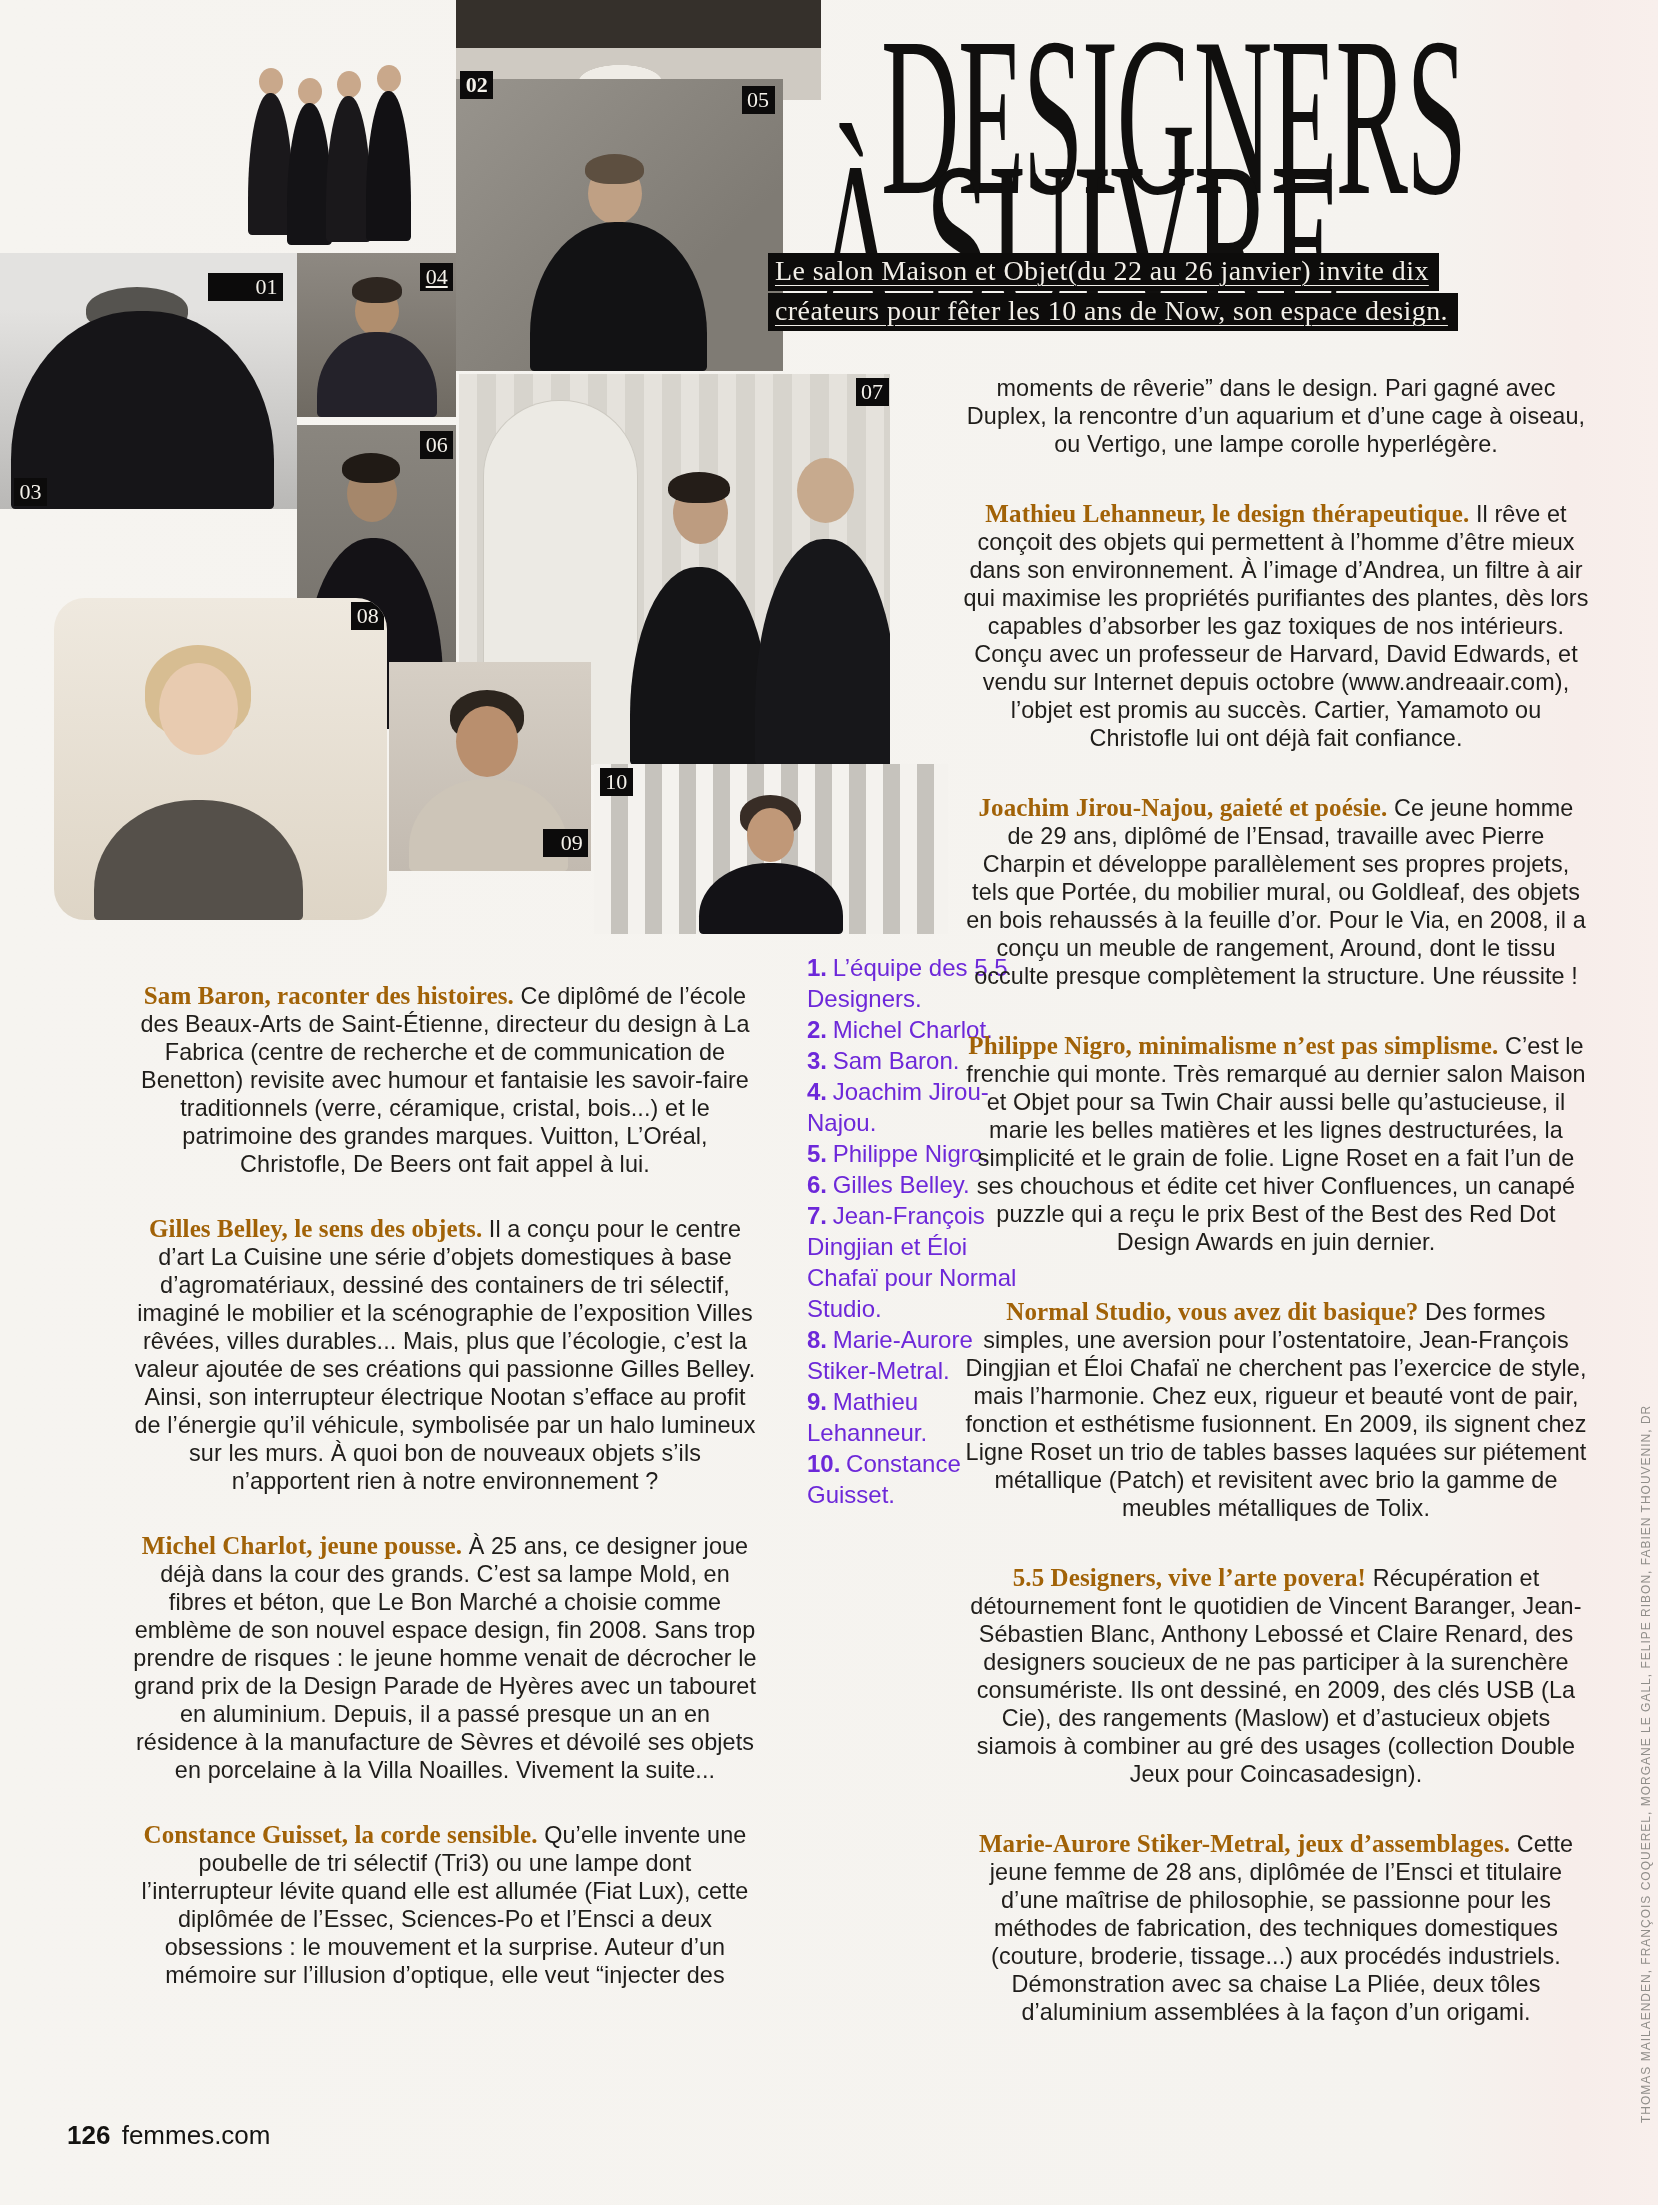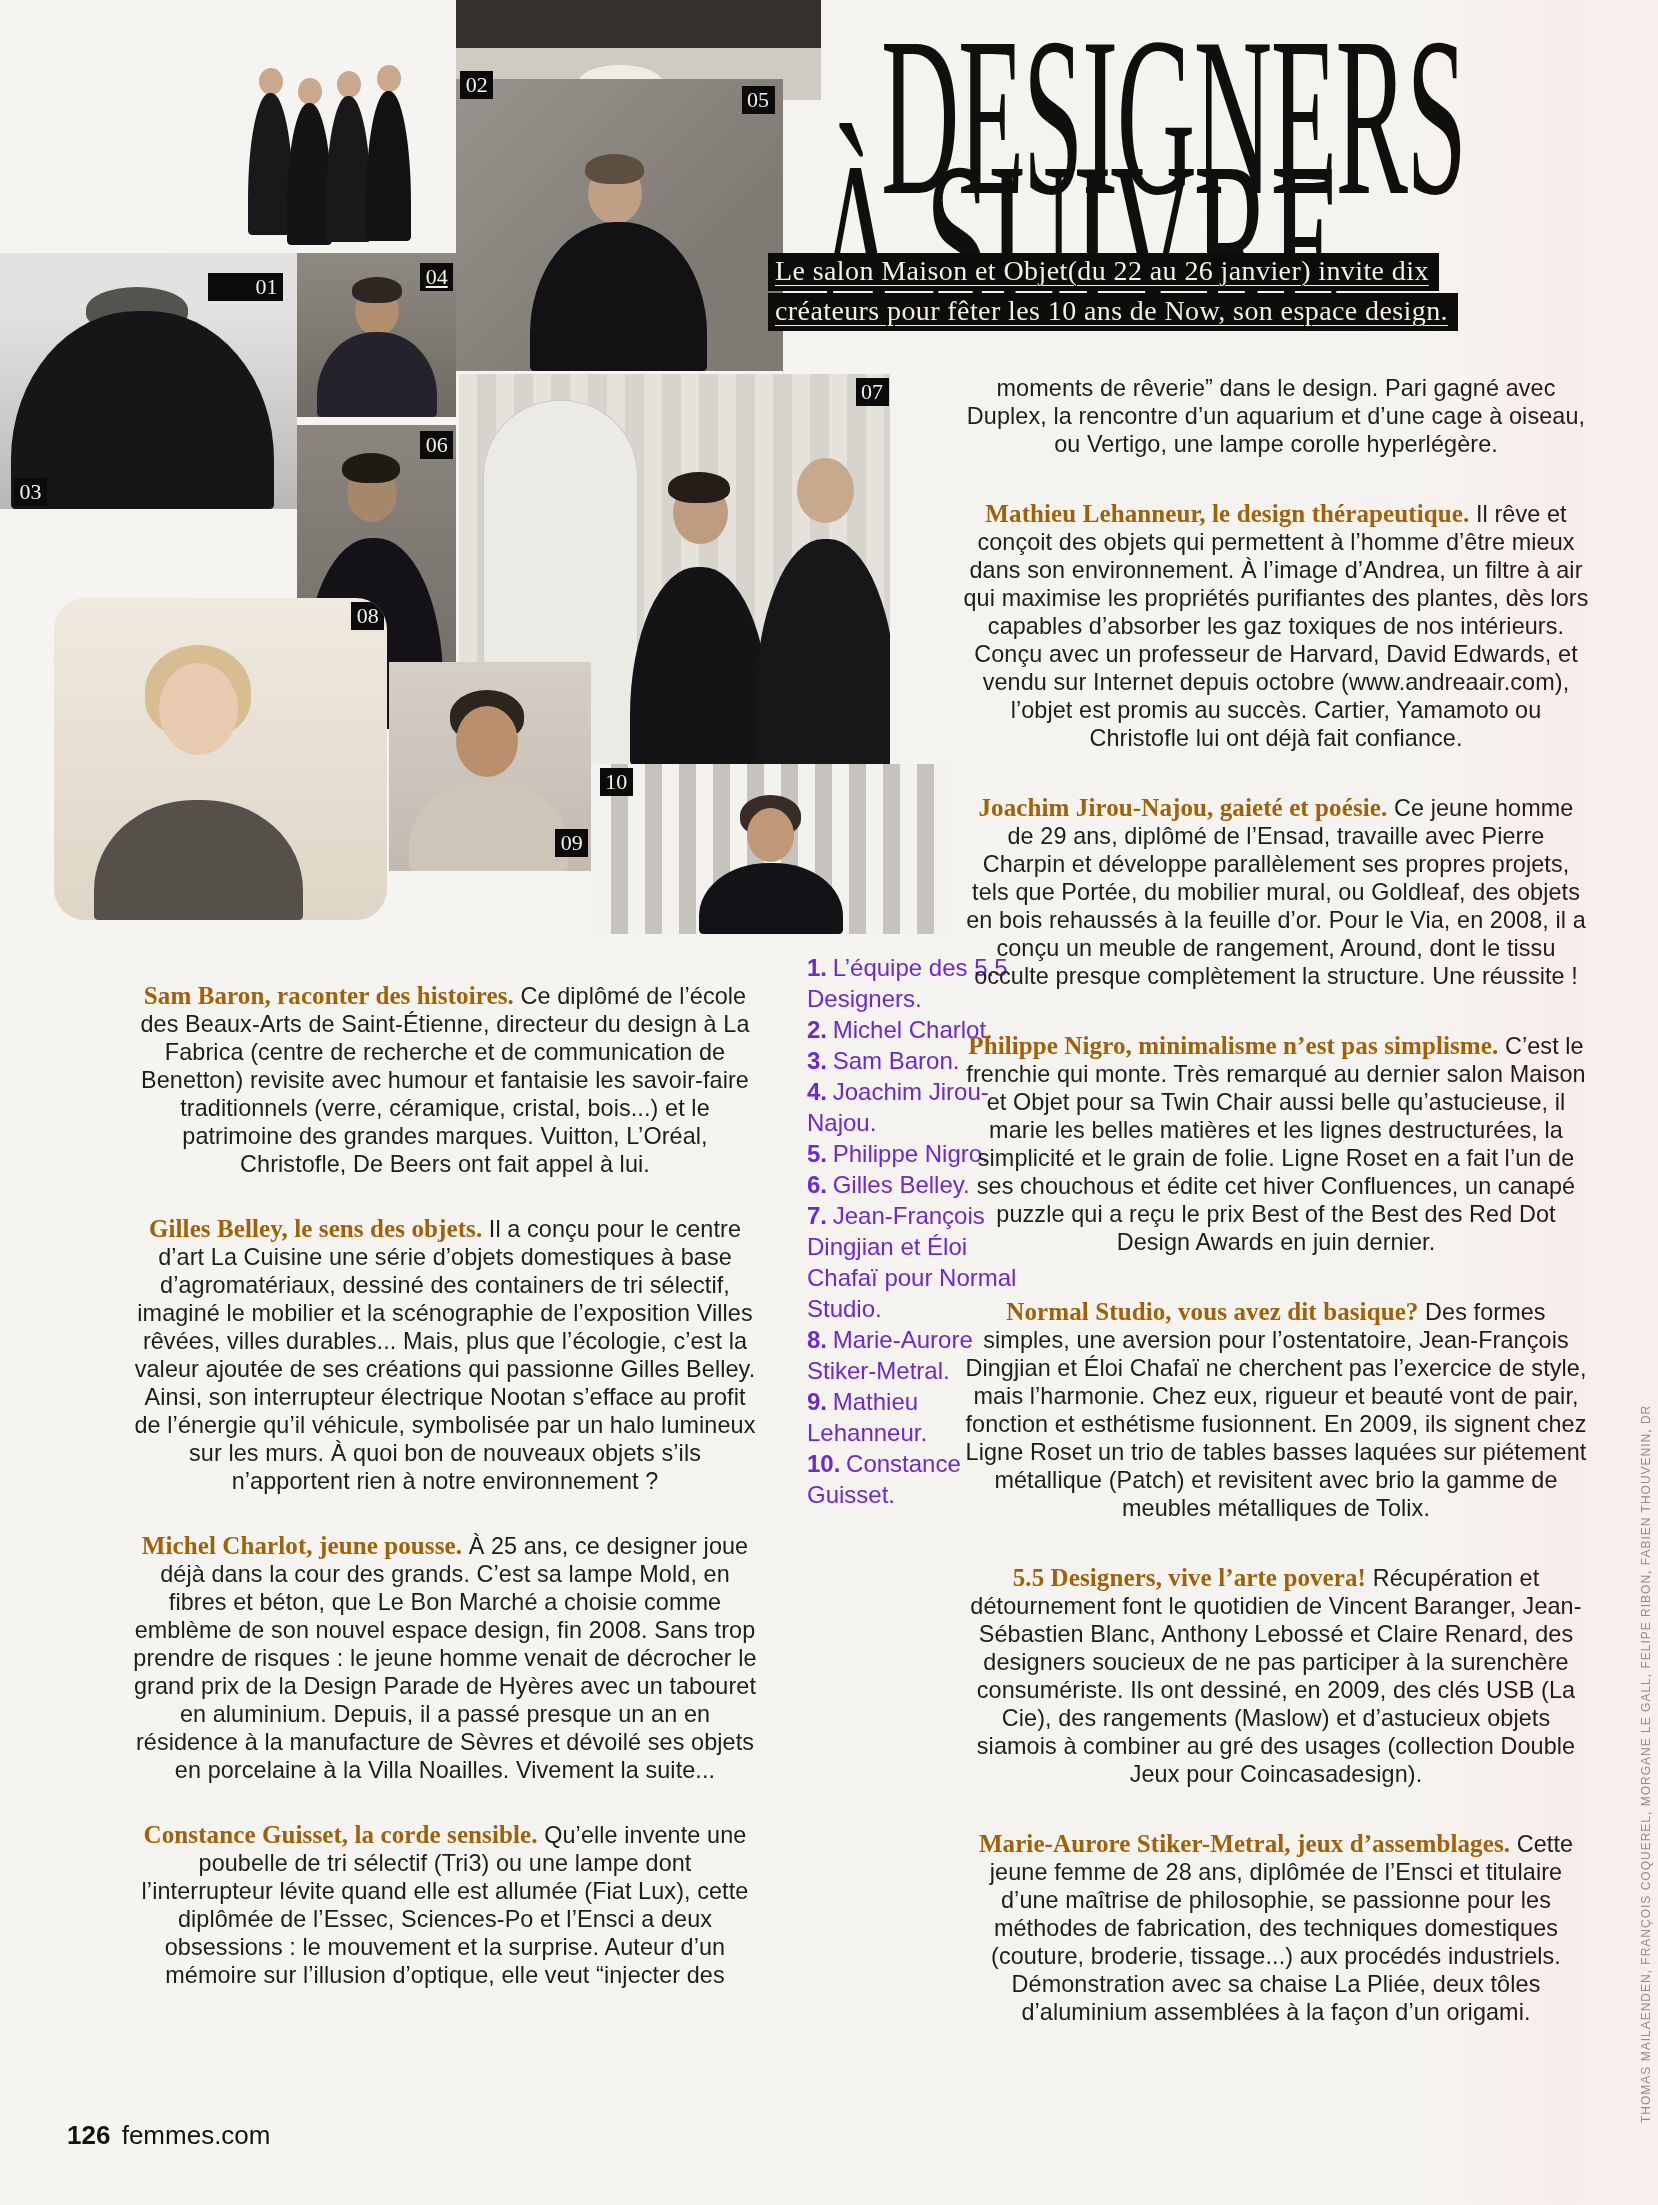--- a/index.html
+++ b/index.html
@@ -54,21 +54,21 @@
   <div class="torso" style="left:83px;top:103px;width:45px;height:142px;background:#141316;"></div>
   <div class="head" style="left:133px;top:71px;width:24px;height:27px;background:#c9a88b;"></div>
   <div class="torso" style="left:122px;top:96px;width:45px;height:146px;background:#1a181b;"></div>
   <div class="head" style="left:173px;top:65px;width:24px;height:27px;background:#c9a88b;"></div>
   <div class="torso" style="left:162px;top:91px;width:45px;height:150px;background:#121114;"></div>
   <div class="tag" style="left:4px;bottom:2.8px;padding-left:42px;">01</div>
 </div>
 
 <div class="photo" style="left:456px;top:0;width:365px;height:100px;
             background:radial-gradient(ellipse at 45% 82%, #efece6 0 41px, rgba(239,236,230,0) 42px),
-                       linear-gradient(180deg,#35302b 0 48%,#cfcac2 48%);">
+                       linear-gradient(180deg,#35302b 0 48%,#cfcac2 48%);font-weight:bold;">
   <div class="tag" style="left:4.2px;bottom:1.4px;">02</div>
 </div>
 
 <div class="photo" style="left:456px;top:79px;width:327px;height:292px;
             background:linear-gradient(135deg,#98948d,#7f7b74 70%);">
   <div class="head" style="left:132px;top:84px;width:54px;height:61px;background:#bfa084;"></div>
   <div class="hair" style="left:129px;top:75px;width:59px;height:30px;background:#5d4f40;"></div>
   <div class="torso" style="left:74px;bottom:0;width:177px;height:149px;background:#121214;"></div>
   <div class="tag" style="right:8.5px;top:7px;">05</div>
 </div>
@@ -114,21 +114,21 @@
   <div class="head" style="left:105px;top:65px;width:79px;height:92px;background:#e8cbb0;"></div>
   <div class="torso" style="left:40px;bottom:0;width:209px;height:120px;background:#55504a;"></div>
   <div class="tag" style="right:2.8px;top:4.2px;">08</div>
 </div>
 
 <div class="photo" style="left:389px;top:662px;width:202px;height:209px;
             background:linear-gradient(180deg,#d6cfc5,#c2bab0);">
   <div class="hair" style="left:61px;top:28px;width:74px;height:51px;background:#2c251e;"></div>
   <div class="head" style="left:67px;top:44px;width:62px;height:71px;background:#b98f6e;"></div>
   <div class="torso" style="left:20px;bottom:0;width:159px;height:92px;background:#cdc5b8;"></div>
-  <div class="tag" style="right:2.8px;bottom:14px;">09</div>
+  <div class="tag" style="right:2.8px;bottom:14px;padding-left:12px;">09</div>
 </div>
 
 <div class="photo" style="left:594px;top:764px;width:354px;height:170px;
             background:repeating-linear-gradient(90deg,#f4f2ee 0 17px,#c6c3bd 17px 34px);">
   <div class="hair" style="left:146px;top:31px;width:61px;height:41px;background:#382d26;"></div>
   <div class="head" style="left:153px;top:44px;width:47px;height:54px;background:#c09878;"></div>
   <div class="torso" style="left:105px;bottom:0;width:144px;height:71px;background:#131216;"></div>
   <div class="tag" style="left:5.7px;top:4.2px;">10</div>
 </div>
 

